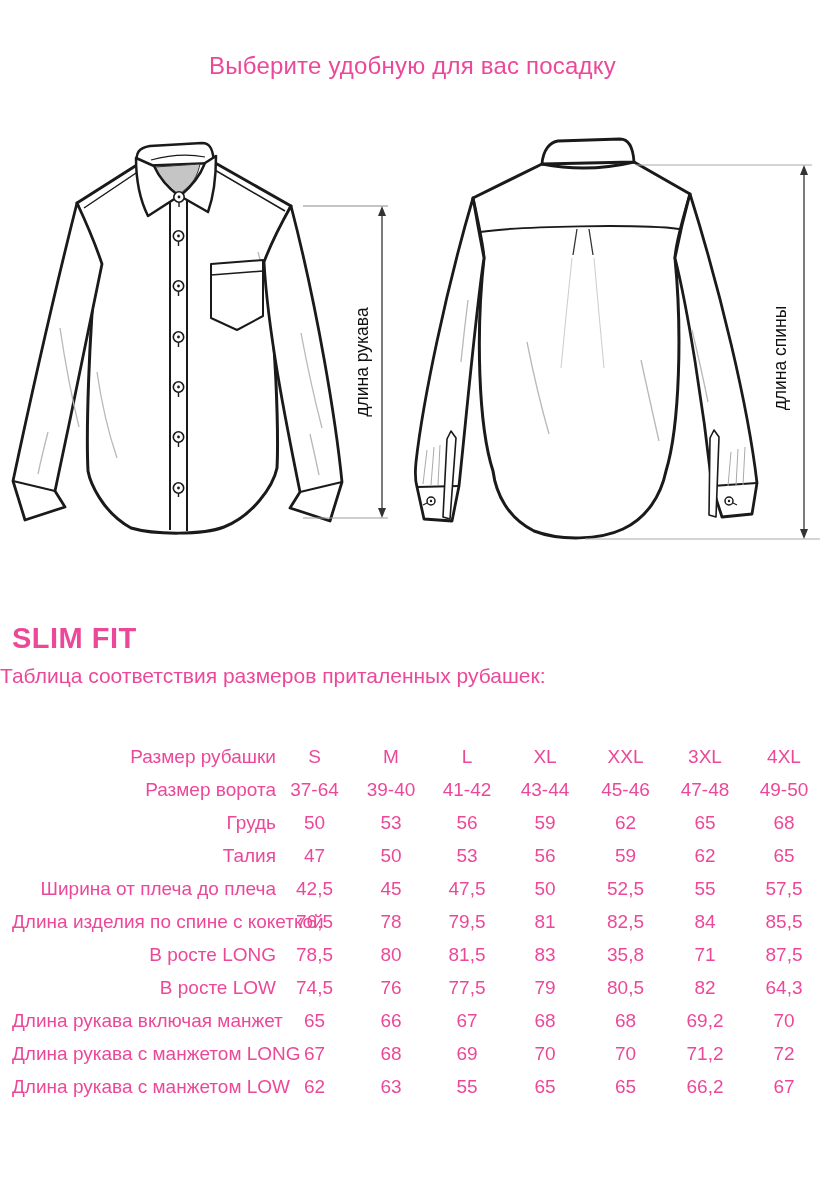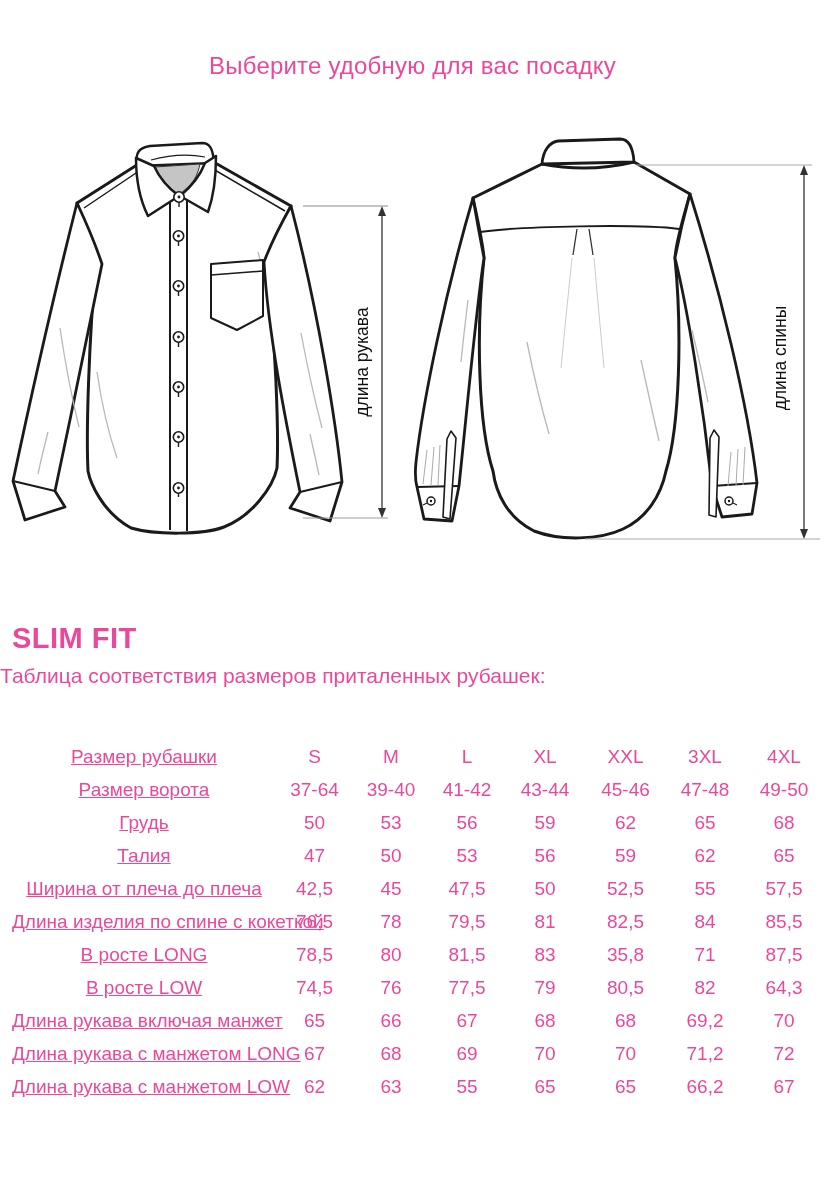--- a/index.html
+++ b/index.html
@@ -7,21 +7,21 @@
           font-family:"Liberation Sans",sans-serif;color:#ec4899;}
   .title{position:absolute;top:52px;left:0;width:825px;text-align:center;
          font-size:24px;font-weight:400;letter-spacing:0.2px;}
   .figure-svg{position:absolute;top:130px;left:0;}
   .slim-heading{position:absolute;top:622px;left:12px;font-size:29px;font-weight:700;letter-spacing:0.5px;}
   .table-subtitle{position:absolute;top:656px;left:0;font-size:21px;font-weight:400;margin-top:8px;}
   .size-table{position:absolute;top:740px;left:12px;width:812px;display:grid;
               grid-template-columns:264px 77px 76px 76px 80px 81px 78px 80px;}
   .trow{display:contents;}
   .cell{height:33px;line-height:33px;font-size:19px;white-space:nowrap;overflow:visible;}
-  .cell.lbl{text-align:center;text-decoration:underline;}
+  .cell.lbl{text-align:right;}
   .cell.num{text-align:center;}
   svg text{font-family:"Liberation Sans",sans-serif;}
 </style>
 </head>
 <body>
 
 <div class="canvas">
 
   <div class="title">Выберите удобную для вас посадку</div>
 

